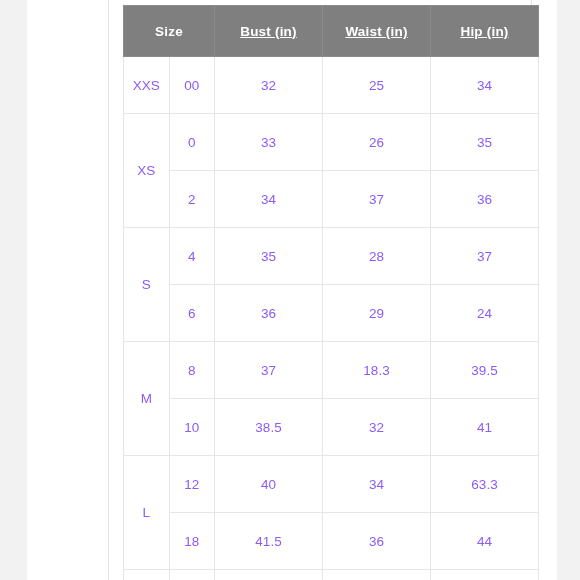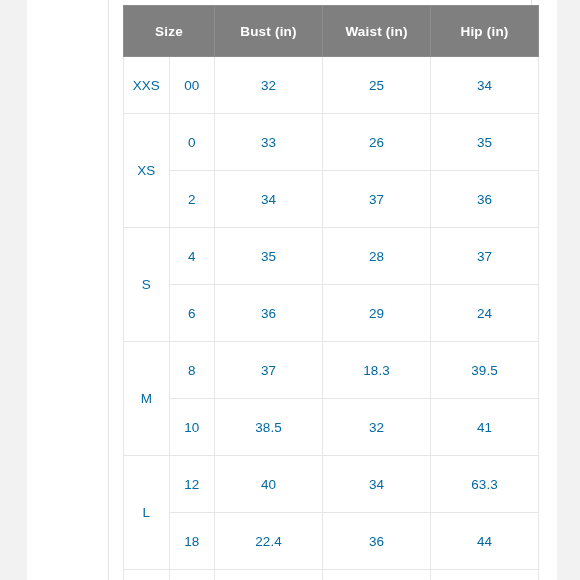--- a/index.html
+++ b/index.html
@@ -63,25 +63,25 @@
     color: #ffffff;
     font-size: 13.5px;
     font-weight: bold;
     height: 48px;
     text-align: center;
     vertical-align: middle;
     border: 1px solid #8c8c8c;
     letter-spacing: 0.2px;
   }
   table.size-chart th.sz-head { width: 88px; }
-  table.size-chart th.col-head { width: 105px; }
+  table.size-chart th.col-head { width: 105px; text-decoration: underline; }
 
   table.size-chart td {
     font-size: 13.5px;
-    color: #0369a1;
+    color: #8b5cf6;
     text-align: center;
     vertical-align: middle;
     height: 54px;
     border: 1px solid #e6e6e6;
     background: #ffffff;
     font-weight: normal;
   }
   td.size-label {
     width: 52px;
     color: #6d6d6d;
@@ -171,21 +171,21 @@
             </tr>
             <tr class="group-start">
               <td class="size-label" rowspan="2">L</td>
               <td class="num-label">12</td>
               <td>40</td>
               <td>34</td>
               <td>63.3</td>
             </tr>
             <tr>
               <td class="num-label">18</td>
-              <td>22.4</td>
+              <td>41.5</td>
               <td>36</td>
               <td>44</td>
             </tr>
             <tr class="group-start">
               <td class="size-label" rowspan="2">XL</td>
               <td class="num-label">16</td>
               <td>43.5</td>
               <td>38</td>
               <td>46</td>
             </tr>

